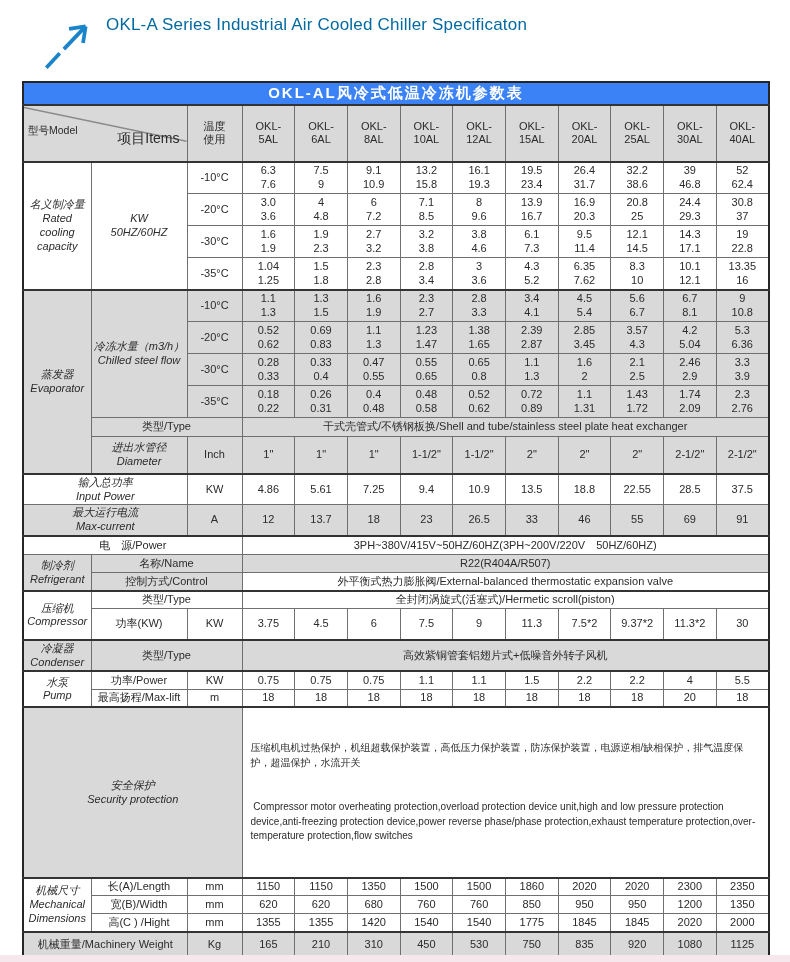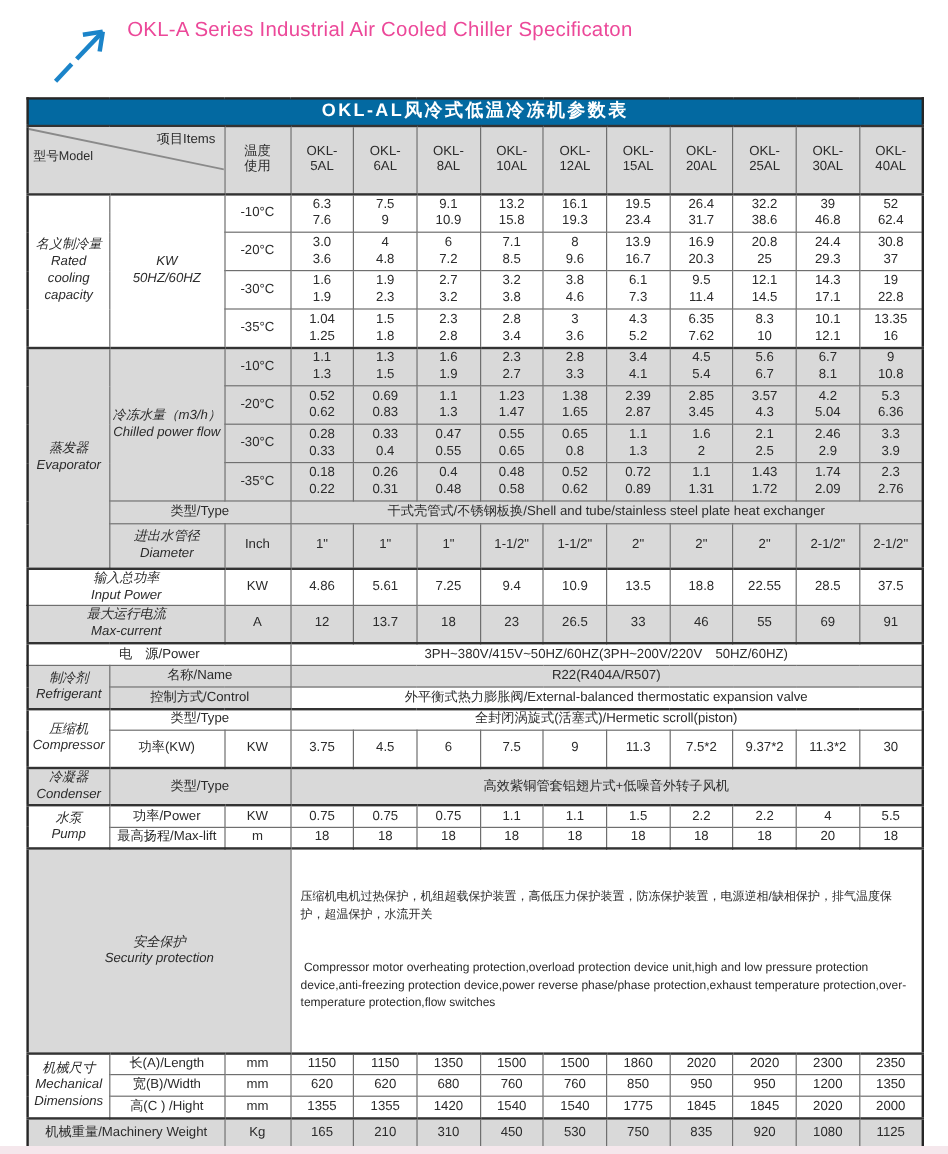--- a/index.html
+++ b/index.html
@@ -6,40 +6,40 @@
   body{
     width:790px;height:962px;position:relative;background:#ffffff;
     font-family:"Liberation Sans","DejaVu Sans",sans-serif;color:#2b2b2b;
     overflow:hidden;
   }
   
   .page-header{display:flex;align-items:flex-start;padding:12px 0 0 36px;}
   .logo{width:62px;height:58px;flex:0 0 62px;margin-top:4px;}
   .titles{margin-left:8px;}
   .title-zh{font-size:27px;font-weight:bold;color:#171717;letter-spacing:1px;line-height:1.15;margin-top:2px;}
-  .title-en{font-size:17px;color:#ec4899;letter-spacing:.2px;margin-top:3px;}
+  .title-en{font-size:17px;color:#0369a1;letter-spacing:.2px;margin-top:3px;}
   
   table.spec{
     margin:7px 0 0 22px;width:747px;border-collapse:collapse;table-layout:fixed;
     border:2px solid #262626;
   }
   td{
     border:1px solid #6f6f6f;text-align:center;vertical-align:middle;
     font-size:11px;line-height:1.25;padding:1px 2px;white-space:pre-line;color:#2b2b2b;
   }
   tr.sec > td{border-top:2px solid #333;}
   td.g{background:#d9d9d9;}
   td.tbar{
-    background:#0369a1;color:#ffffff;font-size:15px;font-weight:600;
+    background:#3b82f6;color:#ffffff;font-size:15px;font-weight:600;
     letter-spacing:2px;border:1px solid #262626;
   }
   td.corner{position:relative;padding:0;}
   td.corner svg{position:absolute;left:0;top:0;width:100%;height:100%;}
   .corner-model{position:absolute;left:4px;top:18px;font-size:10.5px;}
-  .corner-items{position:absolute;right:7px;top:4px;font-size:11px;}
+  .corner-items{position:absolute;right:7px;top:24px;font-size:14px;}
   td.lab{font-size:11px;font-style:italic;}
   td.secbody{text-align:left;padding:4px 8px;white-space:pre-wrap;font-size:10px;line-height:1.45;}
   td.secbody .zh{margin-bottom:1px;}
   
   tr.h20{height:20px} tr.h36{height:36px} tr.h32{height:32px} tr.h19{height:19px}
   tr.h37{height:37px} tr.h38{height:28px} tr.h18{height:18px} tr.h31{height:31px}
   tr.h25{height:25px} tr.h84{height:84px} tr.h26{height:26px}
   .bottom-strip{position:absolute;left:0;bottom:0;width:790px;height:7px;background:#f5e7ec;}
 </style>
 </head>
@@ -209,21 +209,21 @@
         <td>10.1
 12.1</td>
         <td>13.35
 16</td>
       </tr>
 
   <tr class="h32 sec">
     <td class="g lab" rowspan="6">蒸发器
 Evaporator</td>
     <td class="g lab" rowspan="4">冷冻水量（m3/h）
-Chilled power flow</td>
+Chilled steel flow</td>
     <td class="g">-10°C</td>
   <td class="g">1.1
 1.3</td>
         <td class="g">1.3
 1.5</td>
         <td class="g">1.6
 1.9</td>
         <td class="g">2.3
 2.7</td>
         <td class="g">2.8

